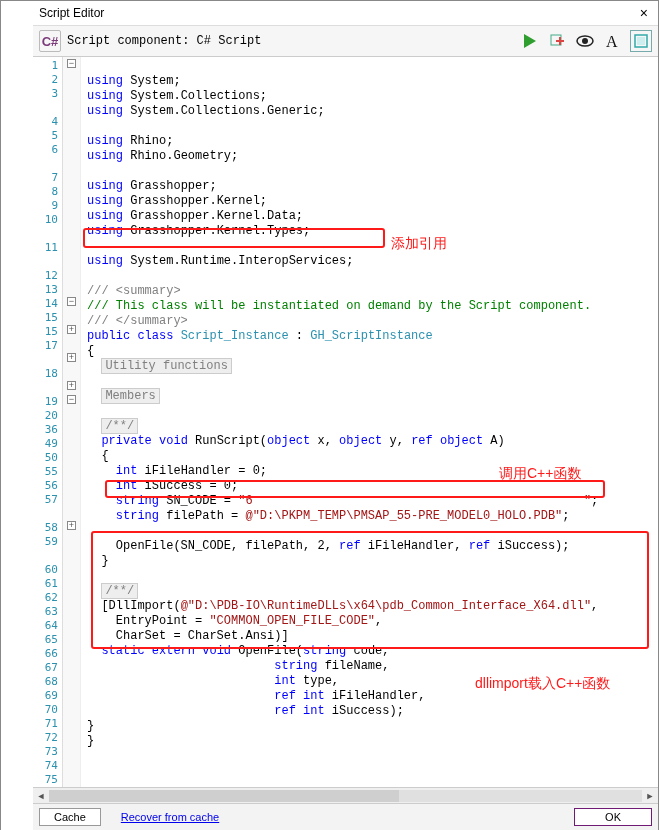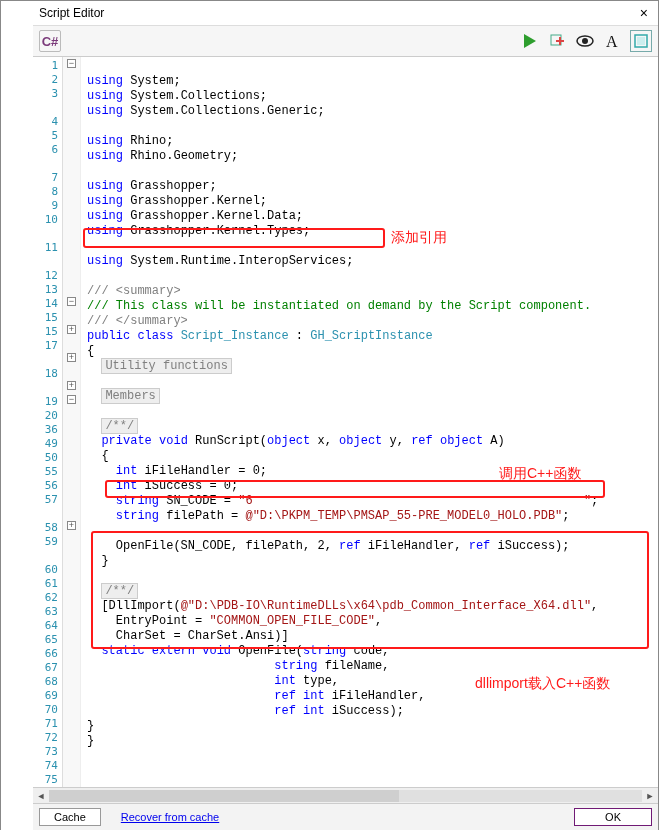--- a/index.html
+++ b/index.html
@@ -42,20 +42,21 @@
 
 <div class="window">
 
   <div class="titlebar">
     <span>Script Editor</span>
     <span class="close-x">×</span>
   </div>
 
   <div class="toolbar">
     <div class="cs-icon">C#</div>
+    <span class="comp-label">Script component: C# Script</span>
     <div class="spacer"></div>
     <div class="tb-btn">
       <svg width="18" height="18" viewBox="0 0 18 18">
           <polygon points="4,2 16,9 4,16" fill="#2e9e2e"></polygon>
         </svg>
     </div>
     <div class="tb-btn">
       <svg width="18" height="18" viewBox="0 0 18 18">
           <rect x="3" y="3" width="10" height="10" fill="none" stroke="#4a8" stroke-width="1"></rect>
           <line x1="12" y1="5" x2="12" y2="13" stroke="#d44" stroke-width="2"></line>
@@ -190,21 +191,21 @@
 <span class="kw">  static</span><span class="kw"> extern</span><span class="kw"> void</span><span> OpenFile(</span><span class="kw">string</span><span> code,</span>
 <span>                          </span><span class="kw">string</span><span> fileName,</span>
 <span>                          </span><span class="kw">int</span><span> type,</span>
 <span>                          </span><span class="kw">ref</span><span class="kw"> int</span><span> iFileHandler,</span>
 <span>                          </span><span class="kw">ref</span><span class="kw"> int</span><span> iSuccess);</span>
 <span>}</span>
 <span>}</span>
       </div>
 
       <div class="redbox" style="left:2px; top:171px; width:302px; height:20px;"></div>
-      <div class="redlabel" style="left:310px; top:172px;">添加引用</div>
+      <div class="redlabel" style="left:310px; top:178px;">添加引用</div>
 
       <div class="redlabel" style="left:418px; top:408px;">调用C++函数</div>
       <div class="redbox" style="left:24px; top:423px; width:500px; height:18px;"></div>
 
       <div class="redbox" style="left:10px; top:474px; width:558px; height:118px;"></div>
       <div class="redlabel" style="left:394px; top:574px;margin-top:44px;">dllimport载入C++函数</div>
     </div>
   </div>
 
   <div class="hscroll">

